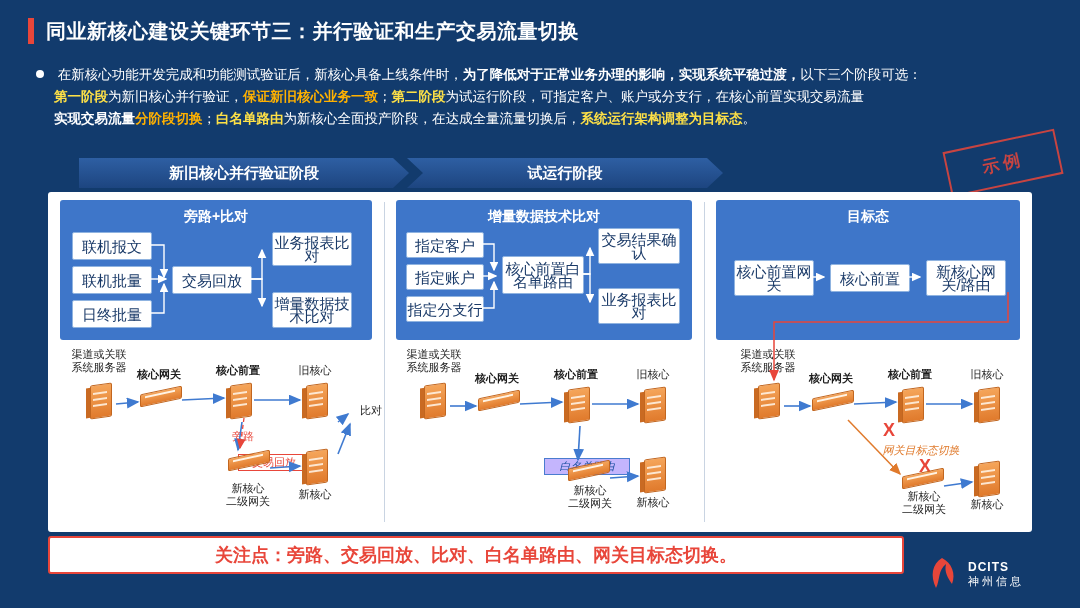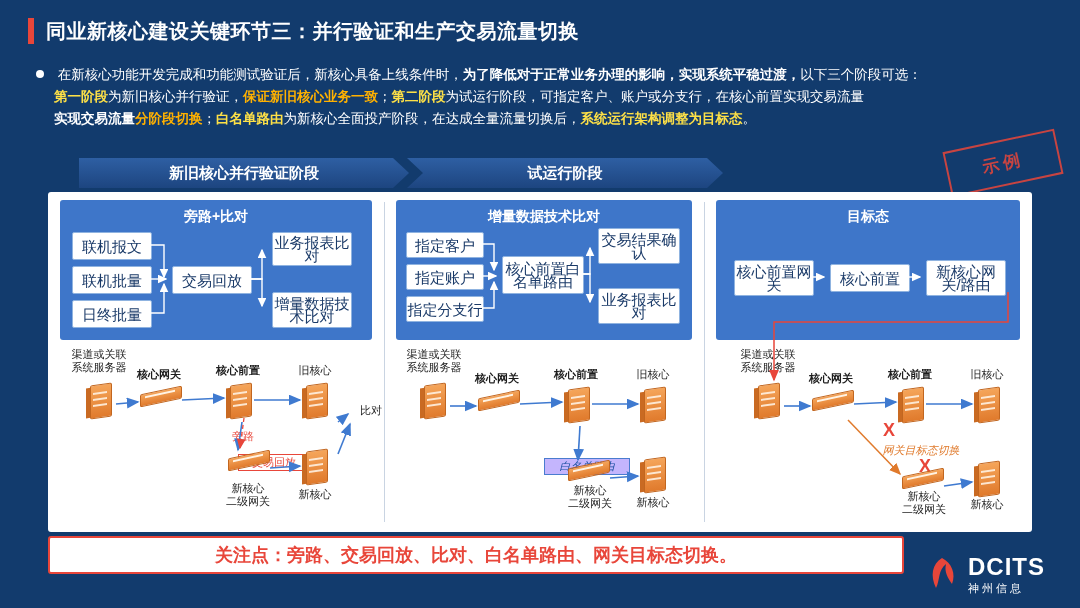--- a/index.html
+++ b/index.html
@@ -108,21 +108,21 @@
     display:flex;align-items:center;justify-content:center;
     color:#e8463a;font-size:18px;font-weight:bold;
   }
   
   .logo{
     position:absolute;right:18px;bottom:10px;width:140px;height:48px;
     display:flex;align-items:center;
   }
   .logo-mark{width:40px;height:40px;position:relative;}
   .logo-text{margin-left:6px;color:#fff;}
-  .logo-en{font-size:24px;font-weight:bold;letter-spacing:1px;}
+  .logo-en{font-size:12px;font-weight:bold;letter-spacing:1px;}
   .logo-cn{font-size:11px;letter-spacing:3px;}
 
   
   .stamp{
     position:absolute;left:946px;top:140px;width:110px;height:42px;
     border:2px solid #e8463a;transform:rotate(-12deg);
     color:#e8463a;font-size:17px;font-weight:bold;
     display:flex;align-items:center;justify-content:center;
     letter-spacing:4px;opacity:.85;
   }

